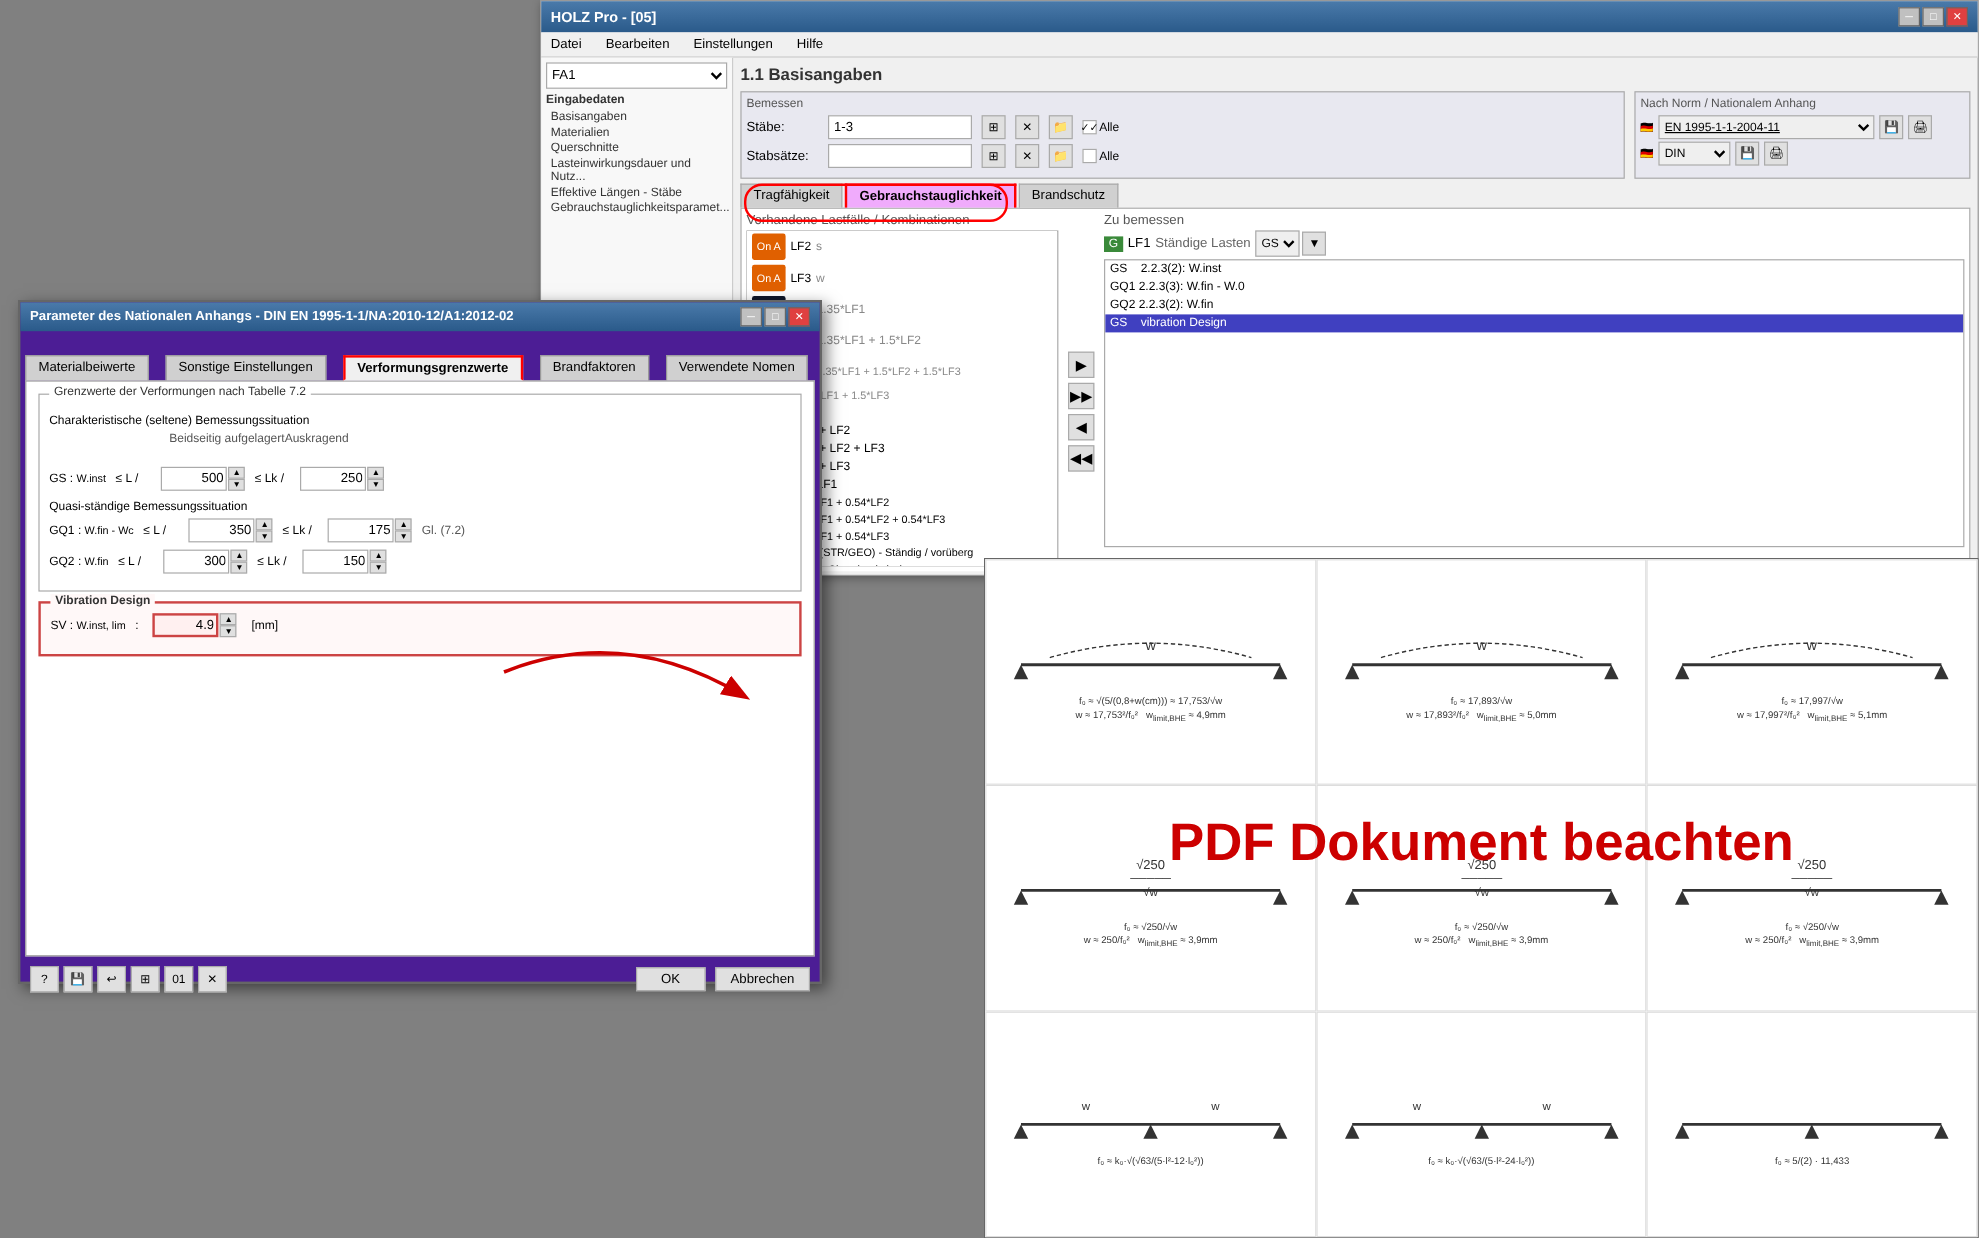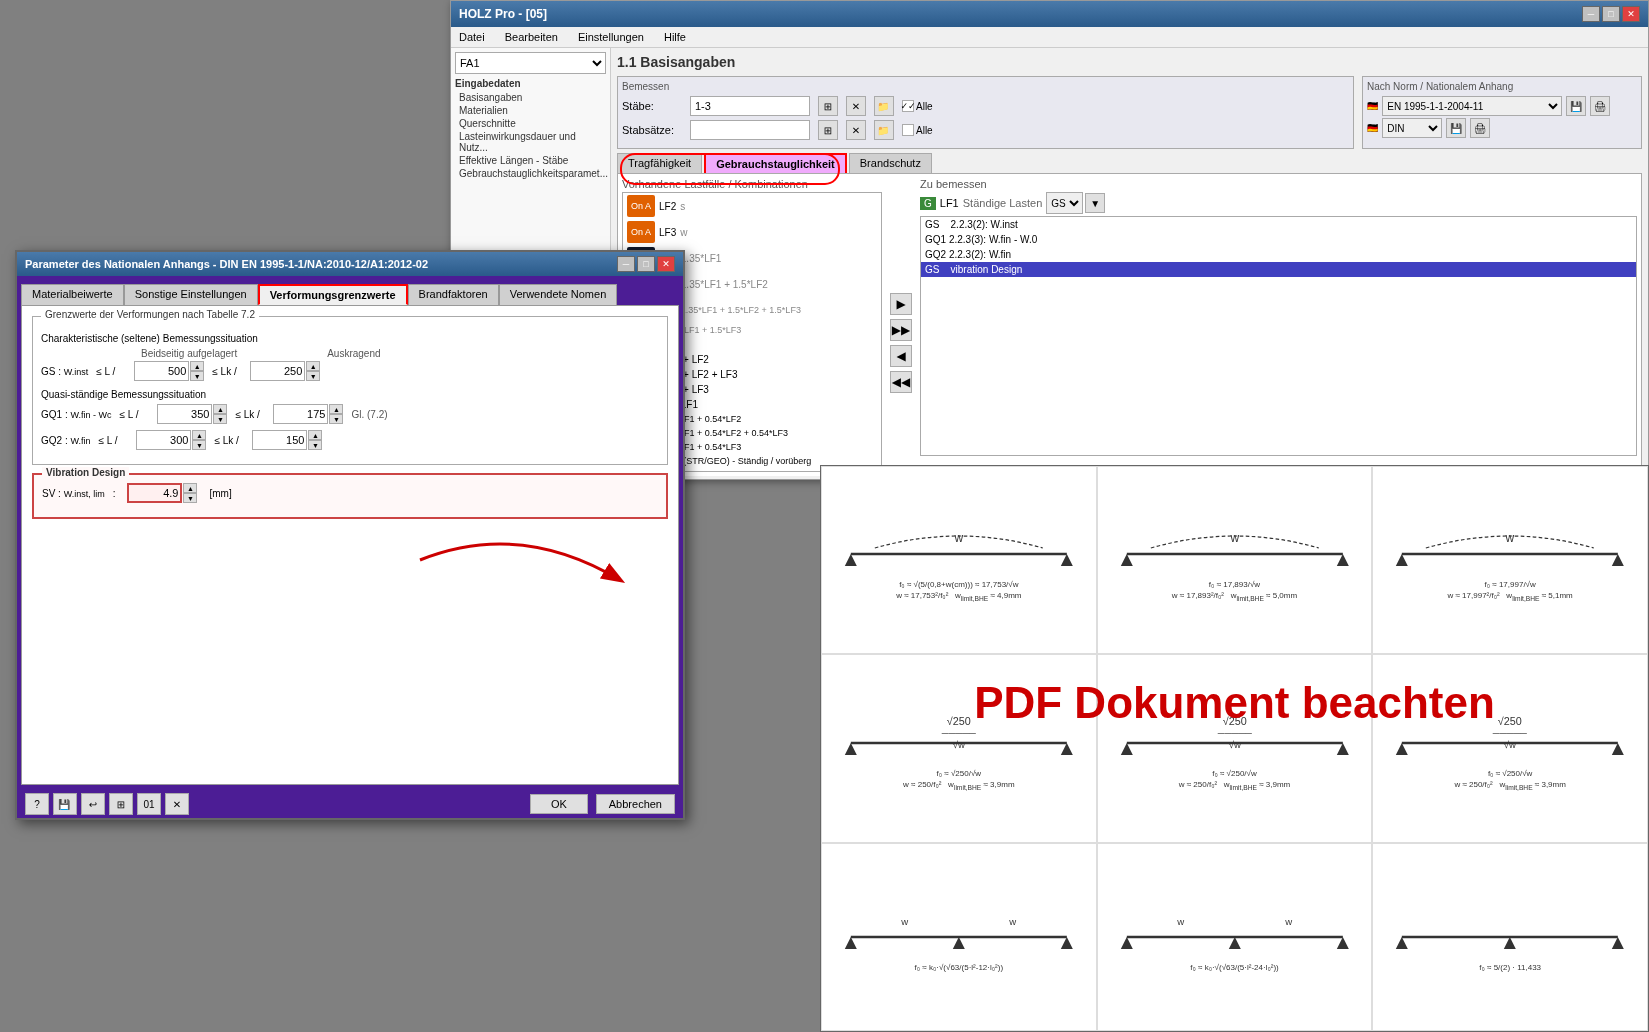--- a/index.html
+++ b/index.html
@@ -162,21 +162,21 @@
       color: white;
       padding: 4px 8px;
       display: flex;
       justify-content: space-between;
       align-items: center;
       height: 24px;
     }
     .param-title { font-size: 11px; font-weight: bold; }
     .param-close-btns { display: flex; gap: 2px; }
 
-    .param-tabs { display: flex; padding: 8px 4px 0; gap: 0; }
+    .param-tabs { display: flex; padding: 20px 4px 0; gap: 14px; }
     .param-tab {
       padding: 3px 10px;
       font-size: 11px;
       background: #d0d0d0;
       border: 1px solid #999;
       border-bottom: none;
       cursor: pointer;
     }
     .param-tab.active { background: #f0f0f0; font-weight: bold; }
     .param-tab.highlighted { border: 2px solid red; border-bottom: 1px solid #f0f0f0; }
@@ -392,21 +392,21 @@
               <div class="cb"></div>
               <span>Alle</span>
             </div>
           </div>
         </div>
 
         <div style="width:280px; background:#e8e8f0; border:1px solid #aaa; padding:4px;">
           <div style="font-size:10px; color:#555; margin-bottom:4px;">Nach Norm / Nationalem Anhang</div>
           <div class="norm-row">
             <span style="font-size:9px;color:#888;">🇩🇪</span>
-            <select class="norm-select" style="width:180px;">
+            <select class="norm-select" style="width:180px;text-decoration:underline;">
               <option>EN 1995-1-1-2004-11</option>
             </select>
             <div class="icon-btn">💾</div>
             <div class="icon-btn">🖨</div>
           </div>
           <div class="norm-row">
             <span style="font-size:9px;color:#888;">🇩🇪</span>
             <select class="norm-select" style="width:60px;">
               <option>DIN</option>
             </select>
@@ -556,21 +556,21 @@
     <div class="param-tab">Verwendete Nomen</div>
   </div>
 
   <div class="param-content">
 
     <div class="section-box">
       <div class="section-box-title">Grenzwerte der Verformungen nach Tabelle 7.2</div>
 
       <div style="margin-top:8px; margin-bottom:4px; font-size:10px;">Charakteristische (seltene) Bemessungssituation</div>
 
-      <div style="display:flex; margin-left:100px; margin-bottom:2px; gap:90px;">
+      <div style="display:flex; margin-left:100px; margin-bottom:18px; ">
         <span style="font-size:10px; color:#555;">Beidseitig aufgelagert</span>
         <span style="font-size:10px; color:#555;">Auskragend</span>
       </div>
 
       <div class="grenz-row">
         <span class="grenz-label">GS : <span style="font-size:9px;">W.inst</span></span>
         <span class="le-label">≤ L /</span>
         <div class="input-row">
           <input class="spin-input" value="500" style="">
           <div class="spin-btn-group">

